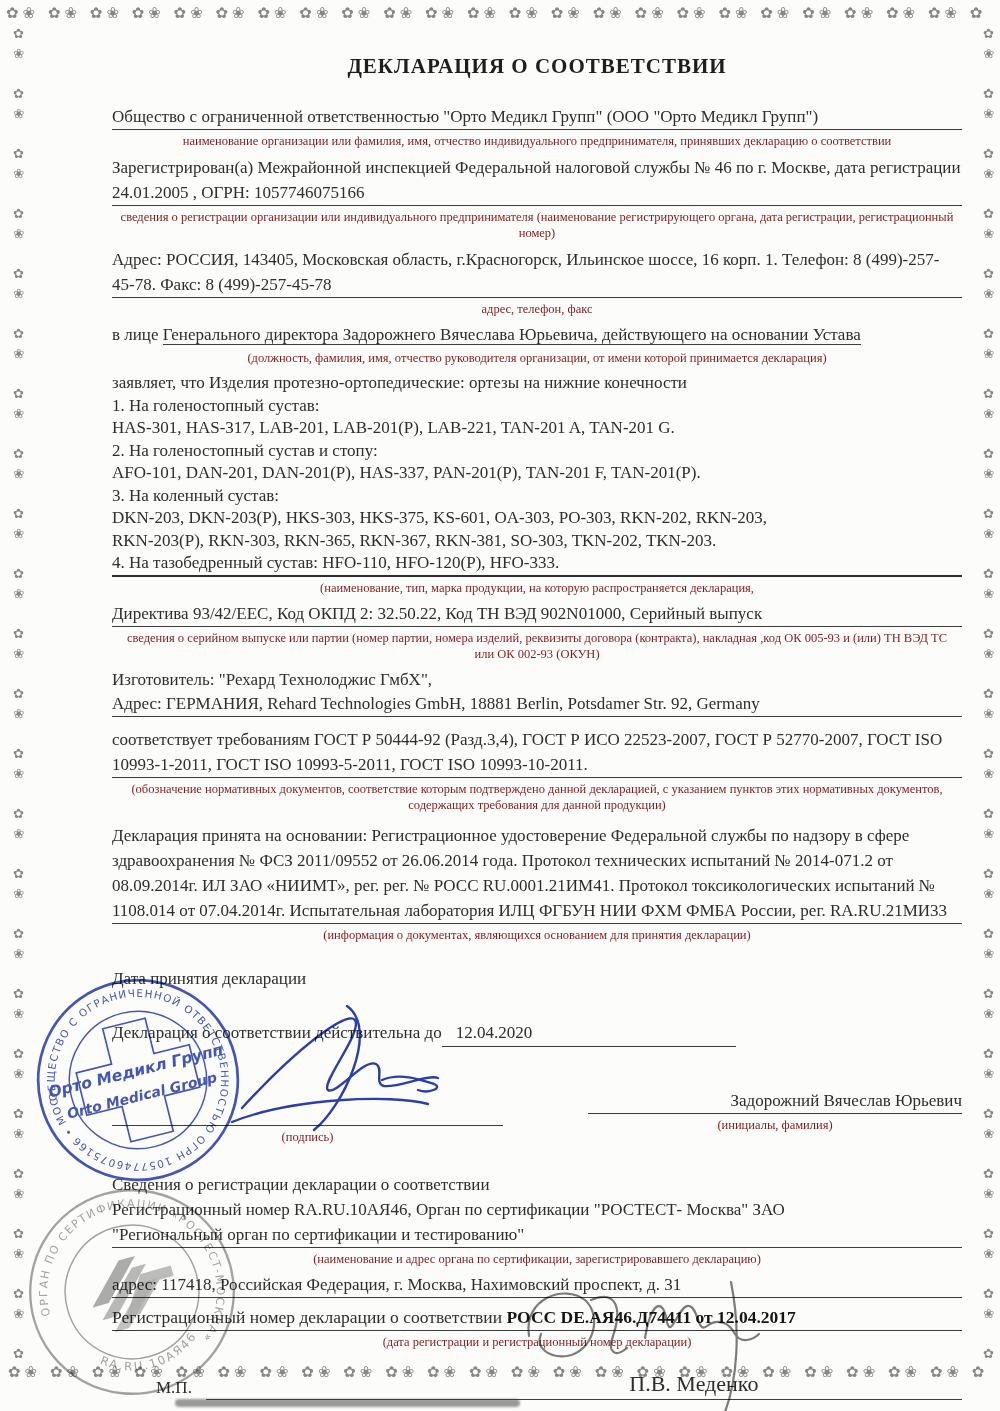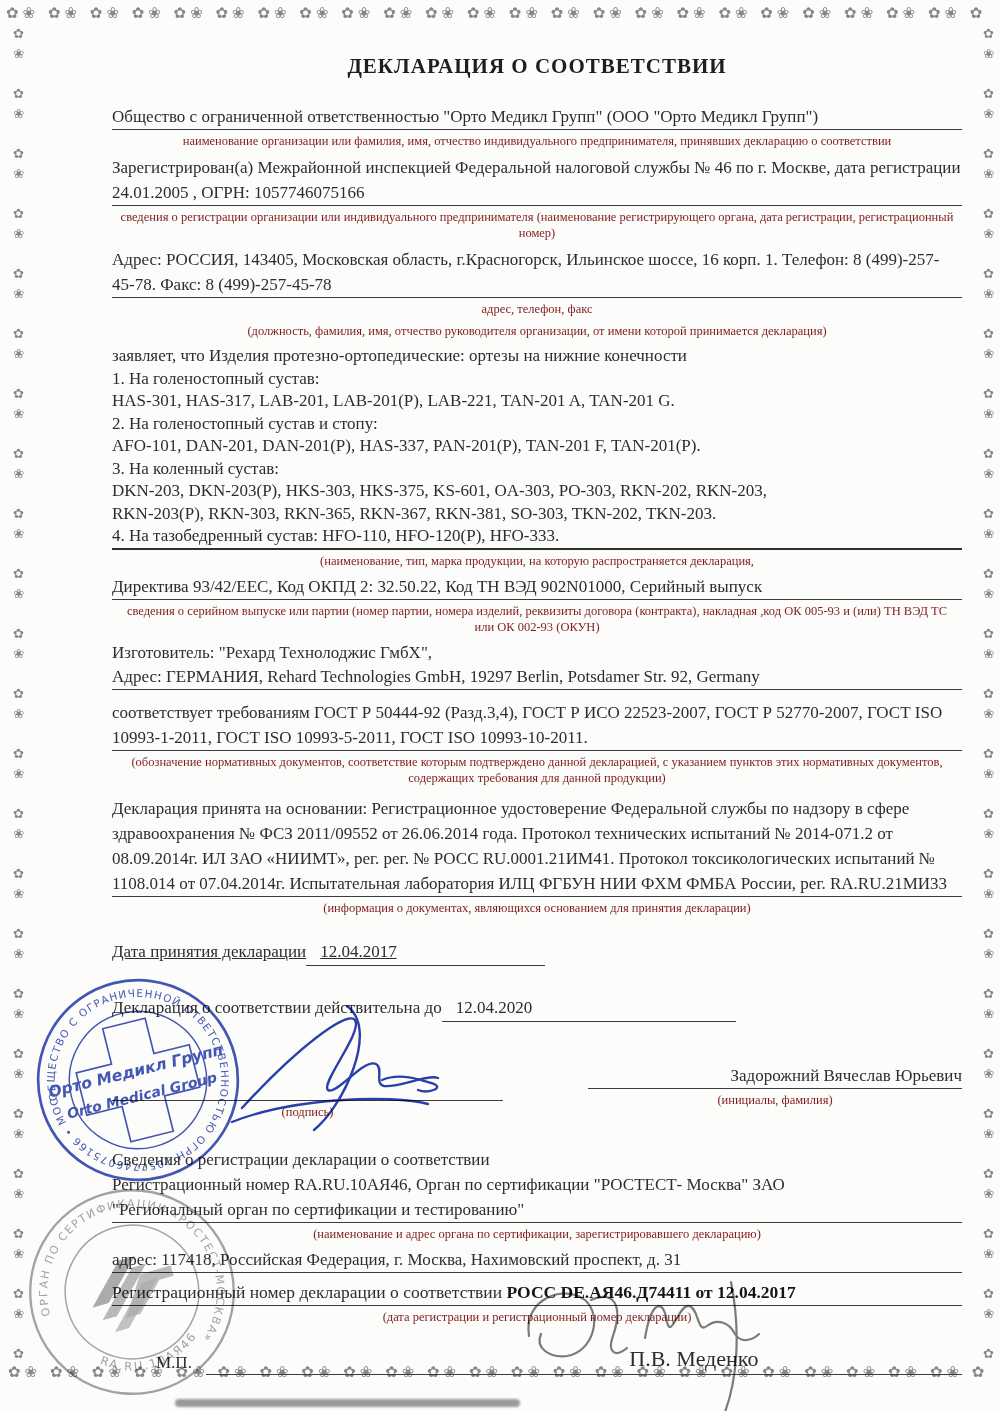--- a/index.html
+++ b/index.html
@@ -28,21 +28,21 @@
 
   h1.title{
     font-size:21px;font-weight:bold;text-align:center;letter-spacing:1px;
     margin:10px 0 26px 0;color:#1e1e1e;
   }
   .line{font-size:17px;line-height:24px;}
   .line2{font-size:17px;line-height:25px;}
   .u{border-bottom:1.4px solid #3c3c3c;}
   .u2{border-bottom:2.4px solid #2e2e2e;}
   .cap{font-size:12.5px;line-height:16px;text-align:center;color:#7f1d1d;margin:3px 6px 6px 6px;}
-  .mt6{margin-top:6px;} .mt10{margin-top:10px;} .mt24{margin-top:24px;text-decoration:underline;}
+  .mt6{margin-top:6px;} .mt10{margin-top:10px;} .mt24{margin-top:24px;}
 
   .prod{font-size:17px;line-height:22.5px;}
   .inline-u{border-bottom:1.4px solid #3c3c3c;}
 
   .date-row{display:flex;align-items:baseline;font-size:17px;line-height:24px;}
   .date-fill{border-bottom:1.4px solid #3c3c3c;padding:0 10px 1px 14px;}
   .w230{min-width:215px;} .w290{min-width:270px;}
 
   .sig-row{display:flex;margin-top:26px;}
   .sig-col-left{width:46%;padding-top:34px;}
@@ -83,20 +83,24 @@
 
     <div class="line u">Общество с ограниченной ответственностью "Орто Медикл Групп"  (ООО "Орто Медикл Групп")</div>
     <div class="cap">наименование организации или фамилия, имя, отчество индивидуального предпринимателя, принявших декларацию о соответствии</div>
 
     <div class="line2 u">Зарегистрирован(а) Межрайонной инспекцией Федеральной налоговой службы № 46 по г. Москве, дата регистрации 24.01.2005 , ОГРН: 1057746075166</div>
     <div class="cap">сведения о регистрации организации или индивидуального предпринимателя (наименование регистрирующего органа, дата регистрации, регистрационный номер)</div>
 
     <div class="line2 u">Адрес: РОССИЯ, 143405, Московская область, г.Красногорск, Ильинское шоссе, 16 корп. 1. Телефон: 8 (499)-257-45-78. Факс: 8 (499)-257-45-78</div>
     <div class="cap">адрес, телефон, факс</div>
 
+    <div class="line mt6">
+      <span>в лице</span>
+      <span class="inline-u">Генерального директора Задорожнего Вячеслава Юрьевича, действующего на основании Устава</span>
+    </div>
     <div class="cap">(должность, фамилия, имя, отчество руководителя организации, от имени которой принимается декларация)</div>
 
     <div class="prod mt6">заявляет, что Изделия протезно-ортопедические: ортезы на нижние конечности</div>
 
     <div>
       <div class="prod">1. На голеностопный сустав:</div>
       <div class="prod">HAS-301, HAS-317, LAB-201, LAB-201(P), LAB-221, TAN-201 A, TAN-201 G.</div>
       <div class="prod">2. На голеностопный сустав и стопу:</div>
       <div class="prod">AFO-101, DAN-201, DAN-201(P), HAS-337, PAN-201(P), TAN-201 F, TAN-201(P).</div>
       <div class="prod">3. На коленный сустав:</div>
@@ -104,31 +108,30 @@
       <div class="prod">RKN-203(P), RKN-303, RKN-365, RKN-367, RKN-381, SO-303, TKN-202, TKN-203.</div>
       <div class="prod u2">4. На тазобедренный сустав: HFO-110, HFO-120(P), HFO-333.</div>
     </div>
 
     <div class="cap">(наименование, тип, марка продукции, на которую распространяется декларация,</div>
 
     <div class="line u">Директива 93/42/ЕЕС, Код ОКПД 2:  32.50.22, Код ТН ВЭД 902N01000, Серийный выпуск</div>
     <div class="cap">сведения о серийном выпуске или партии (номер партии, номера изделий, реквизиты договора (контракта), накладная ,код ОК 005-93 и (или) ТН ВЭД ТС или ОК 002-93 (ОКУН)</div>
 
     <div class="line">Изготовитель: "Рехард Технолоджис ГмбХ",</div>
-    <div class="line u">Адрес: ГЕРМАНИЯ, Rehard Technologies GmbH, 19297 Berlin, Potsdamer Str. 92, Germany</div>
+    <div class="line u">Адрес: ГЕРМАНИЯ, Rehard Technologies GmbH, 18881 Berlin, Potsdamer Str. 92, Germany</div>
 
     <div class="line2 u mt10">соответствует требованиям ГОСТ Р 50444-92 (Разд.3,4), ГОСТ Р ИСО 22523-2007, ГОСТ Р 52770-2007, ГОСТ  ISO 10993-1-2011, ГОСТ  ISO 10993-5-2011, ГОСТ  ISO 10993-10-2011.</div>
     <div class="cap">(обозначение нормативных документов, соответствие которым подтверждено данной декларацией, с указанием пунктов этих нормативных документов, содержащих требования для данной продукции)</div>
 
     <div class="line2 u mt10">Декларация принята на основании: Регистрационное удостоверение Федеральной службы по надзору в сфере здравоохранения № ФСЗ 2011/09552 от 26.06.2014 года. Протокол  технических испытаний № 2014-071.2 от 08.09.2014г. ИЛ ЗАО «НИИМТ», рег. рег. № РОСС RU.0001.21ИМ41. Протокол токсикологических испытаний № 1108.014 от 07.04.2014г. Испытательная лаборатория ИЛЦ ФГБУН НИИ ФХМ ФМБА России, рег. RA.RU.21МИ33</div>
     <div class="cap">(информация о документах, являющихся основанием для принятия декларации)</div>
 
     <div class="date-row mt24">
       <span>Дата принятия декларации</span>
-      <span class="date-fill w230">12.04.2017</span>
     </div>
 
     <div class="date-row" style="margin-top:30px;">
       <span>Декларация о соответствии действительна до</span>
       <span class="date-fill w290">12.04.2020</span>
     </div>
 
     <div class="sig-row">
       <div class="sig-col-left">
         <div class="sig-line"></div>

